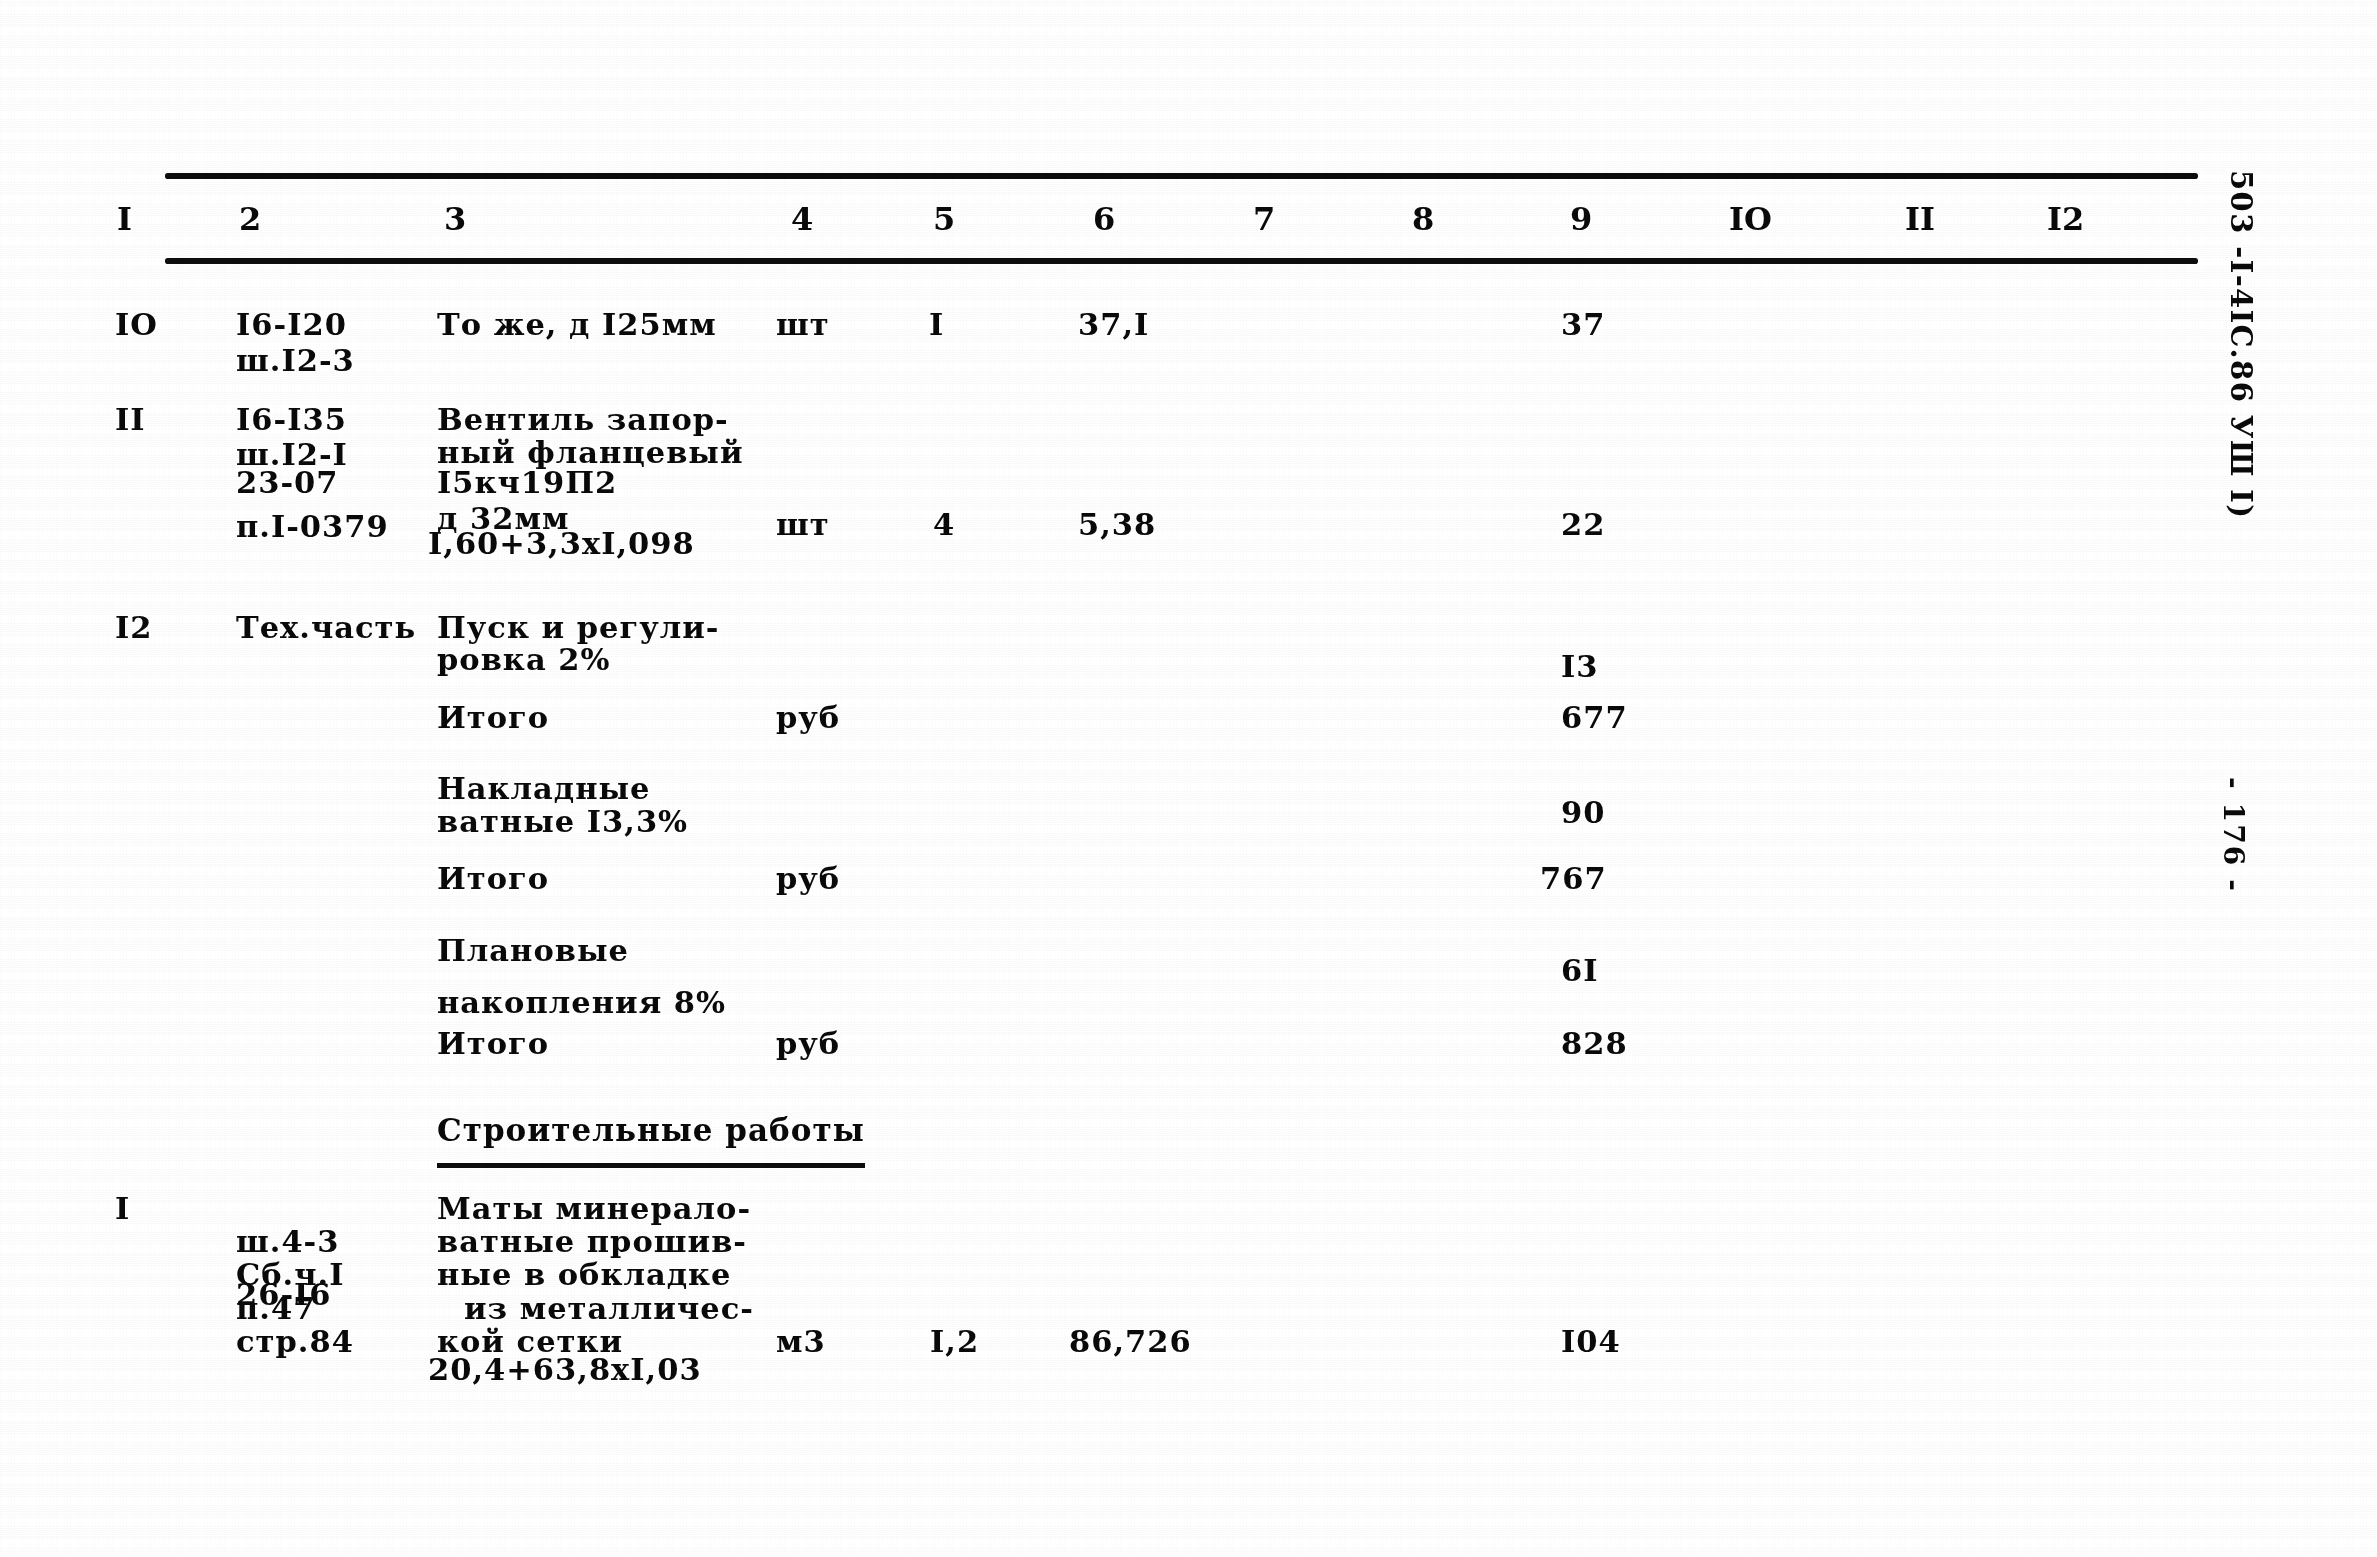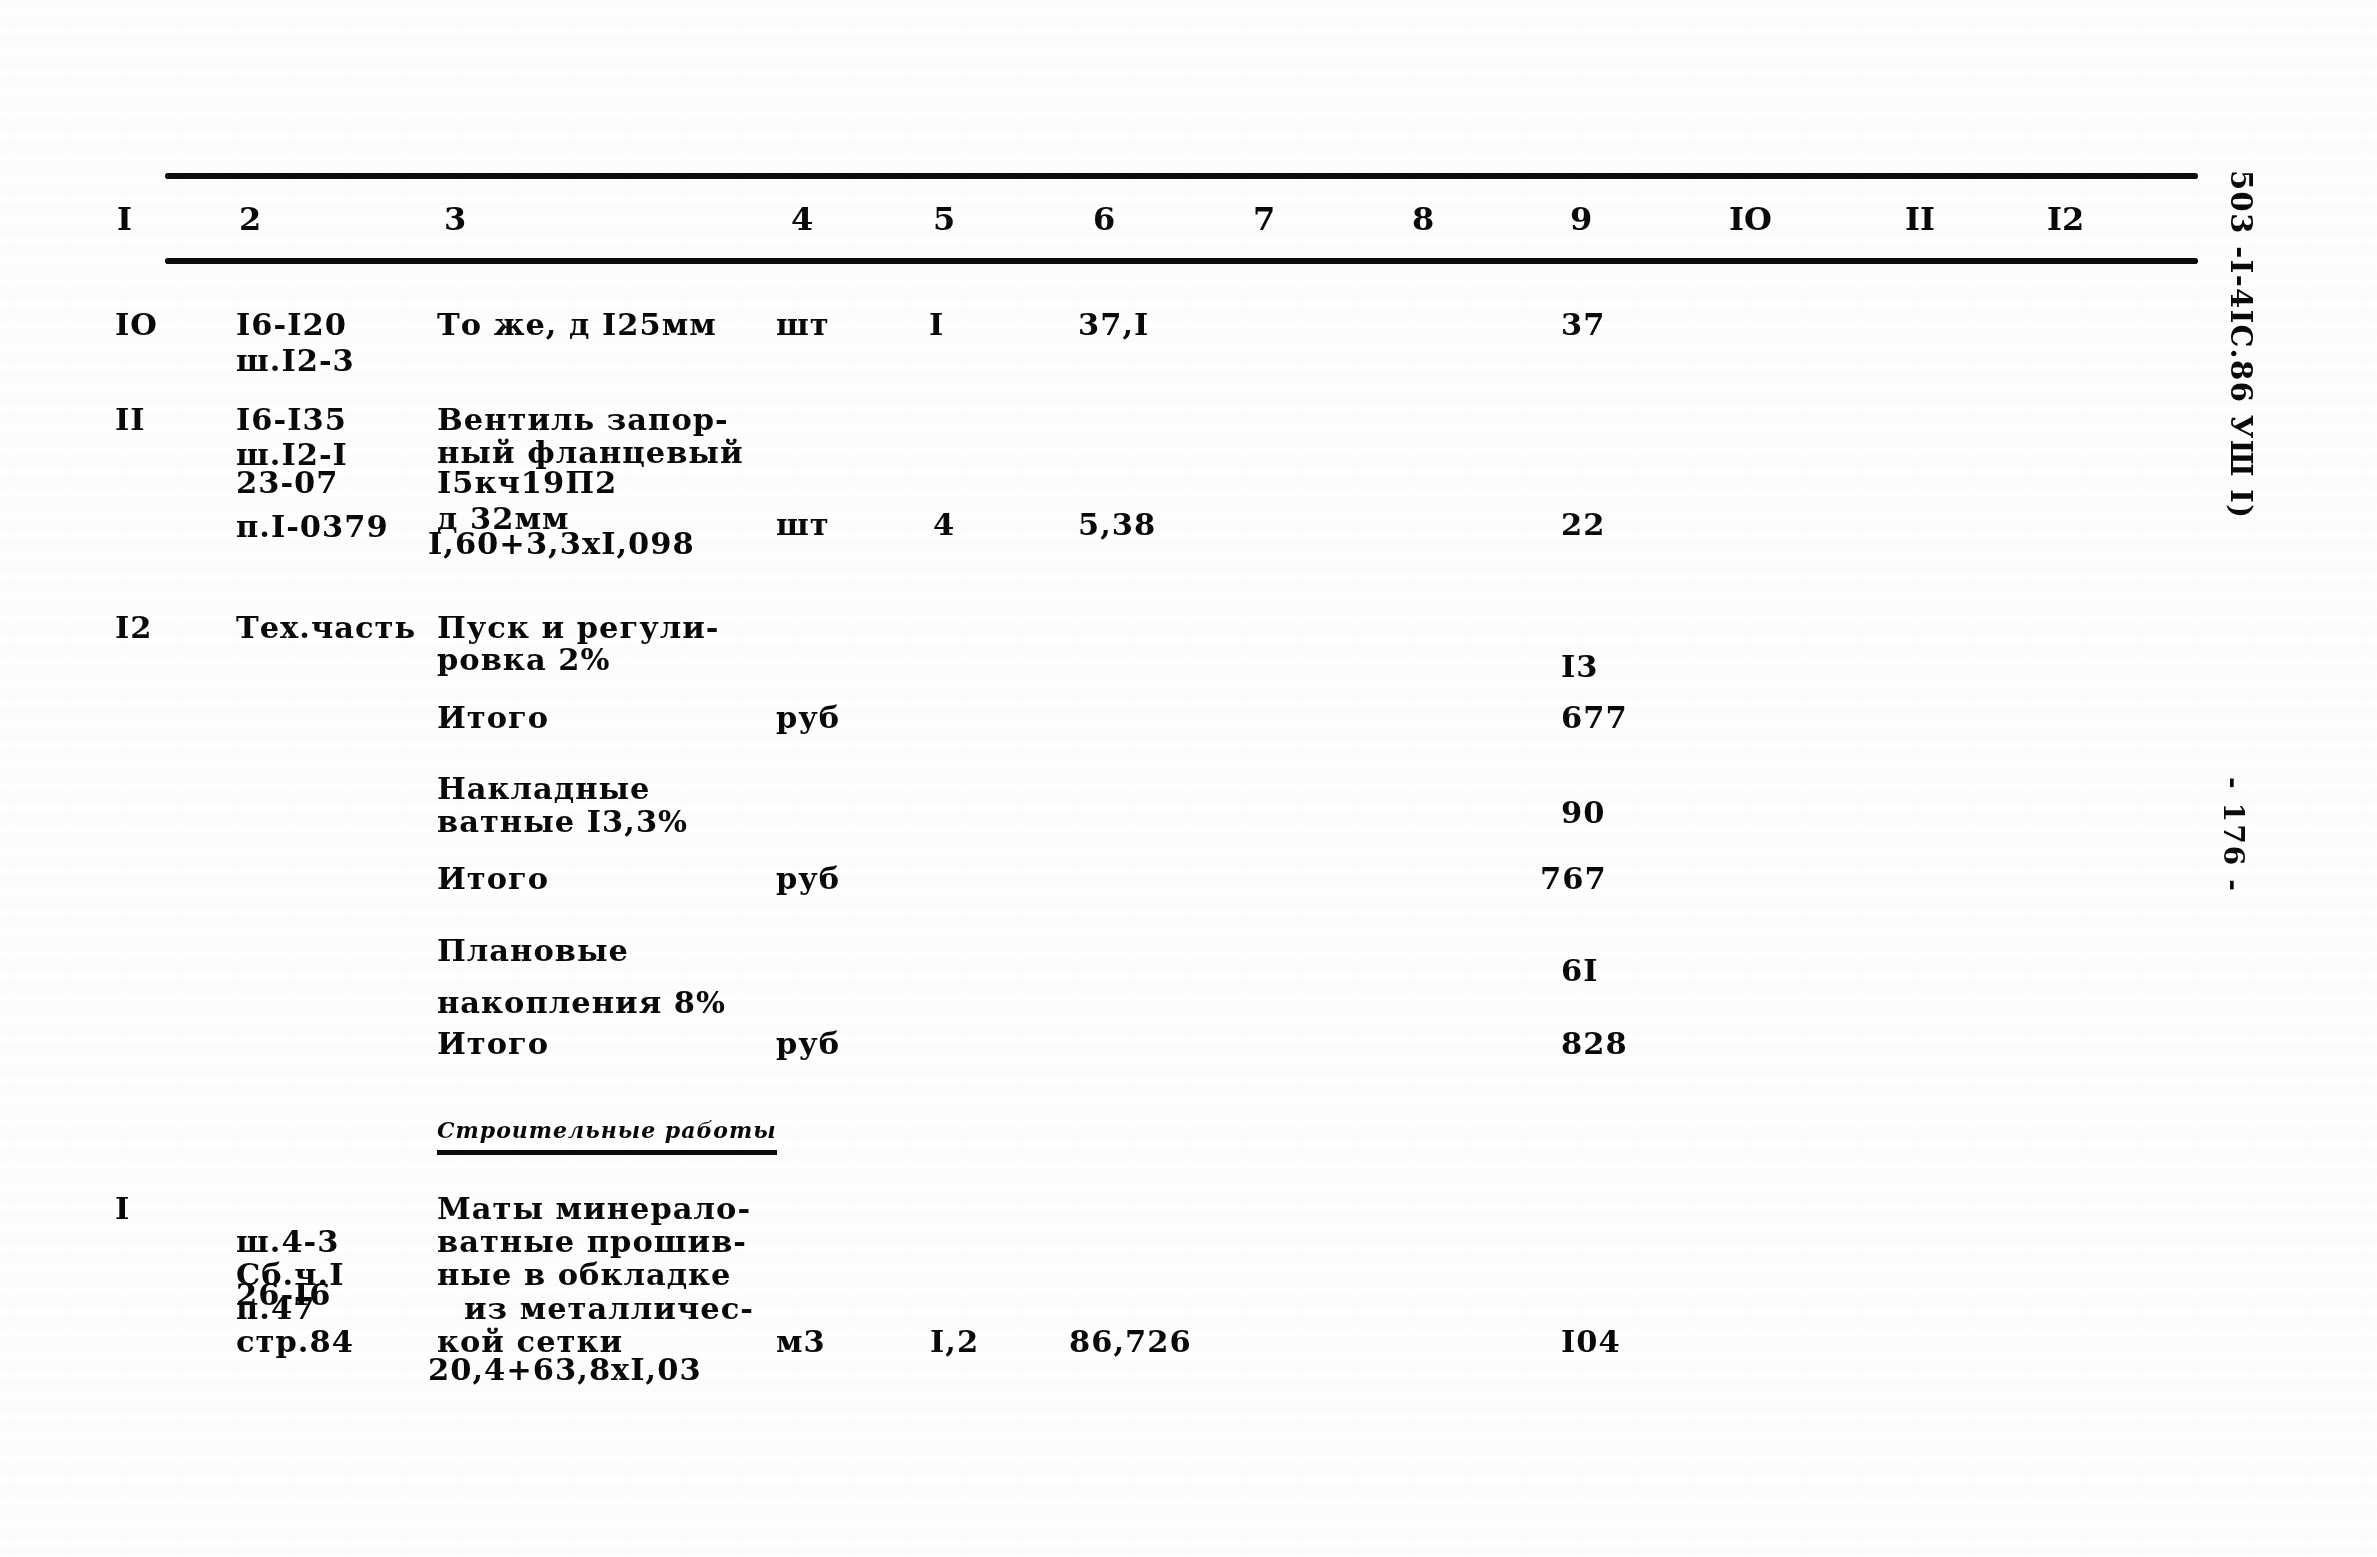--- a/index.html
+++ b/index.html
@@ -52,28 +52,27 @@
     line-height: 32px;
     color: #0a0a0a;
     white-space: pre;
   }
 
   
   .section-heading {
     position: absolute;
     font-family: "DejaVu Serif", "Liberation Serif", serif;
     font-weight: 700;
-    font-size: 22px;
+    font-size: 31px;
     line-height: 40px;
     letter-spacing: 1px;
     white-space: pre;
     color: #0a0a0a;
     border-bottom: 5.6px solid #0d0d0d;
-    padding-bottom: 0;
-    font-style: italic;
+    padding-bottom: 13px;
   }
 
   
   .vtext {
     position: absolute;
     font-family: "DejaVu Serif", "Liberation Serif", serif;
     font-weight: 700;
     font-size: 29px;
     line-height: 29px;
     letter-spacing: 1.4px;

